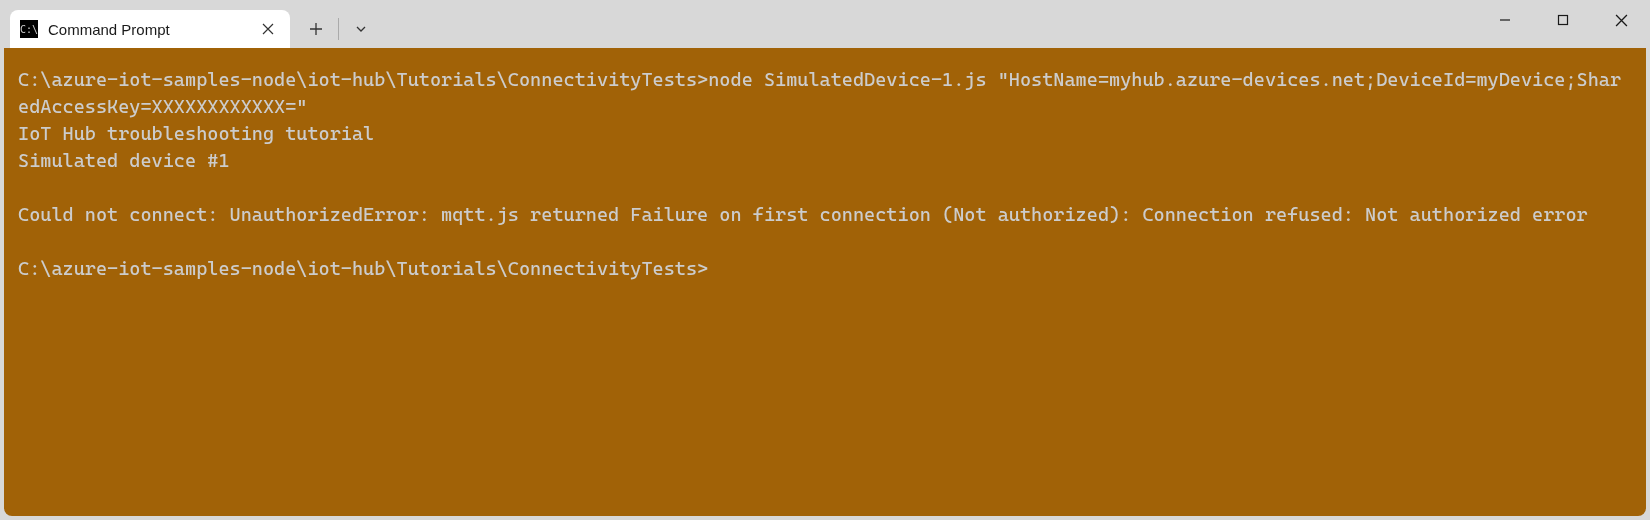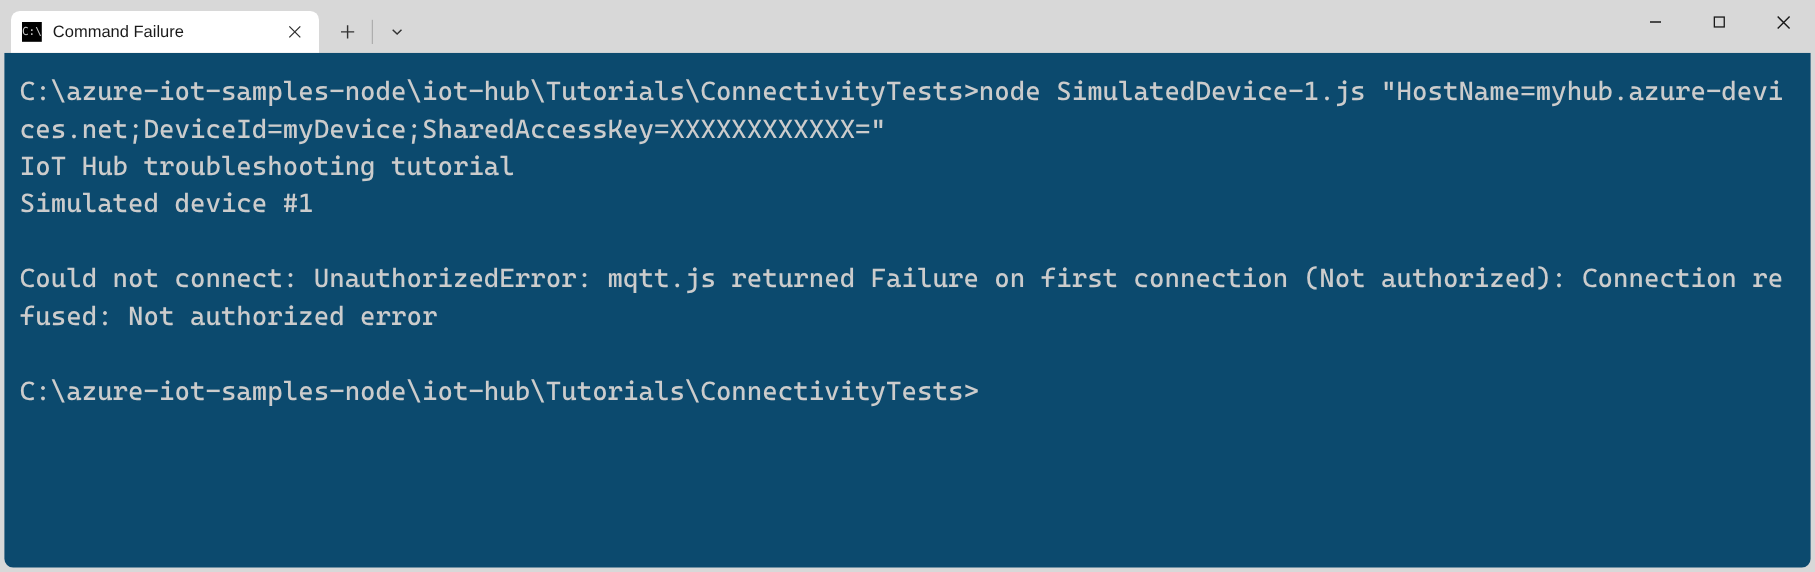--- a/index.html
+++ b/index.html
@@ -103,44 +103,44 @@
       width: 58px;
       height: 40px;
       display: flex;
       align-items: center;
       justify-content: center;
       cursor: pointer;
       color: #1a1a1a;
     }
     .terminal {
       flex: 1;
-      background: #0c4a6e;
+      background: #a16207;
       padding: 18px 14px;
       font-family: 'Cascadia Mono', 'Consolas', monospace;
-      font-size: 24px;
+      font-size: 19px;
       line-height: 1.42;
       color: #cccccc;
       white-space: pre-wrap;
       word-break: break-all;
       overflow: auto;
       border-radius: 0 0 8px 8px;
       margin: 0 4px 4px 4px;
     }
     .terminal-line {
       display: block;
     }
   </style>
 </head>
 <body>
 
 <div class="window">
   <div class="titlebar">
     <div class="tab">
       <div class="tab-icon">C:\</div>
-      <div class="tab-title">Command Failure</div>
+      <div class="tab-title">Command Prompt</div>
       <div class="tab-close">
         <svg width="12" height="12" viewBox="0 0 12 12">
             <path d="M1 1 L11 11 M11 1 L1 11" stroke="currentColor" stroke-width="1.2" fill="none"></path>
           </svg>
       </div>
     </div>
     <div class="tab-actions">
       <div class="new-tab-btn">
         <svg width="14" height="14" viewBox="0 0 14 14">
             <path d="M7 1 V13 M1 7 H13" stroke="currentColor" stroke-width="1.3" fill="none"></path>

